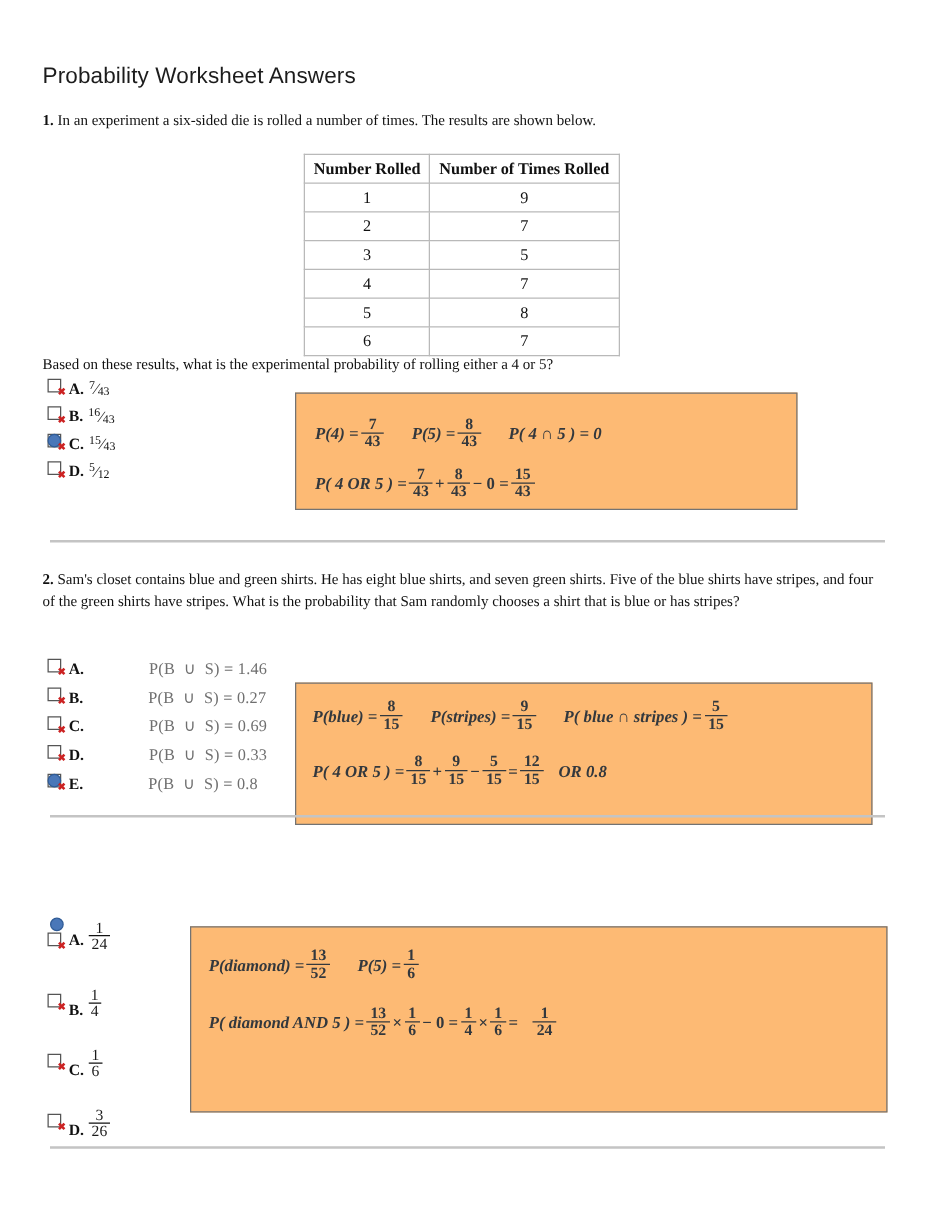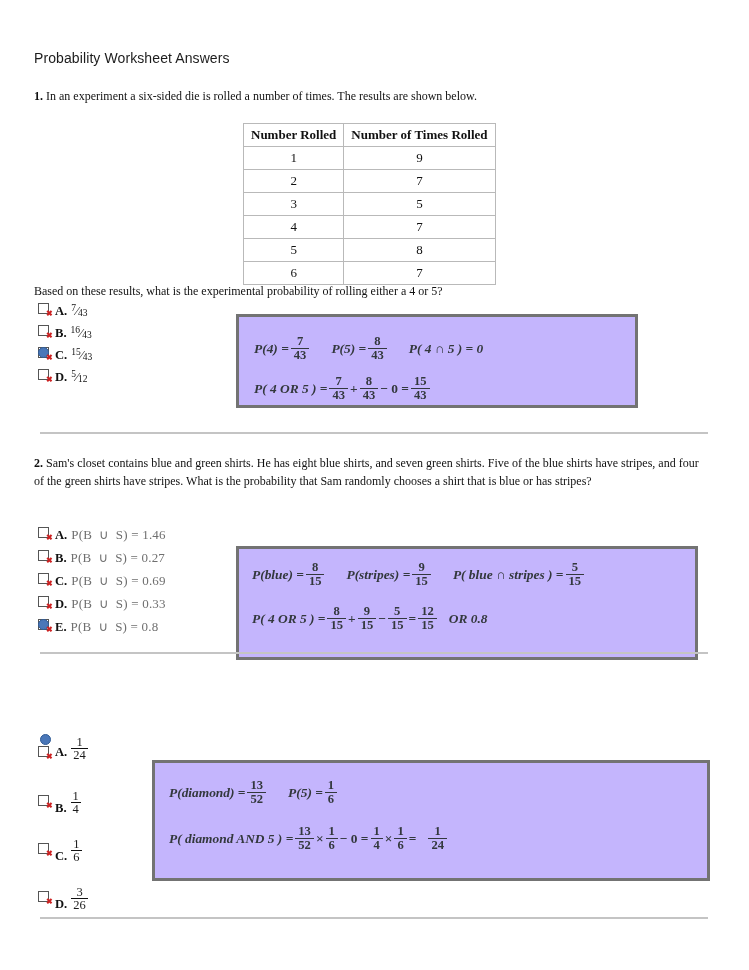--- a/index.html
+++ b/index.html
@@ -19,21 +19,21 @@
     position: absolute;
     left: 0; top: 0;
     width: 749px;
     height: 970px;
   }
   .doc-title {
     position: absolute;
     left: 34px;
     top: 50px;
     font-family: "Liberation Sans", sans-serif;
-    font-size: 14px;
+    font-size: 18px;
     font-weight: 400;
     color: #1c1c1c;
     letter-spacing: 0.1px;
   }
   .qtext {
     position: absolute;
     font-size: 12px;
     line-height: 17.5px;
     color: #111;
     text-align: left;
@@ -135,28 +135,29 @@
     font-size: 12.5px;
   }
   .sfrac .n { display: block; padding: 0 2px; }
   .sfrac .d { display: block; padding: 0 2px; border-top: 1px solid #111; }
 
   
   .optmath {
     color: #6f6f6f;
     font-size: 13px;
     letter-spacing: 0.2px;
+    margin-left: 48px;
   }
   .optmath .sp { display: inline-block; width: 7px; }
 
   
   .fbox {
     position: absolute;
-    border: 3px solid #737373;
-    background: #c4b5fd;
+    border: 1px solid #737373;
+    background: #fdba74;
     box-sizing: border-box;
   }
   .fline {
     position: absolute;
     white-space: nowrap;
     font-family: "Liberation Serif", serif;
     font-weight: bold;
     font-style: italic;
     color: #33383d;
     font-size: 13.4px;
@@ -384,21 +385,21 @@
         <span class="ph-x">✖</span>
       </span>
       <span class="opt-letter" style="margin-bottom:0px;">D.</span>
       <span class="sfrac">
           <span class="n">3</span>
           <span class="d">26</span>
         </span>
     </div>
   </div>
 
-  <div class="fbox" style="left:152px; top:741px; width:558px; height:121px;margin-top:19px;">
+  <div class="fbox" style="left:152px; top:741px; width:558px; height:149px;">
     <div class="fline" style="left:14px; top:16px;">
       <span>P(diamond) =</span><span class="mfrac"><span class="n">13</span><span class="d">52</span></span><span class="gap"></span><span>P(5) =</span><span class="mfrac"><span class="n">1</span><span class="d">6</span></span>
     </div>
     <div class="fline" style="left:14px; top:62px;">
       <span>P( diamond  AND  5 ) =</span><span class="mfrac"><span class="n">13</span><span class="d">52</span></span><span class="op">×</span><span class="mfrac"><span class="n">1</span><span class="d">6</span></span><span class="op">− 0 =</span><span class="mfrac"><span class="n">1</span><span class="d">4</span></span><span class="op">×</span><span class="mfrac"><span class="n">1</span><span class="d">6</span></span><span class="op">=</span><span class="gap-s"></span><span class="mfrac"><span class="n">1</span><span class="d">24</span></span>
     </div>
   </div>
 
   <div class="sep" style="top:917px;"></div>
 

